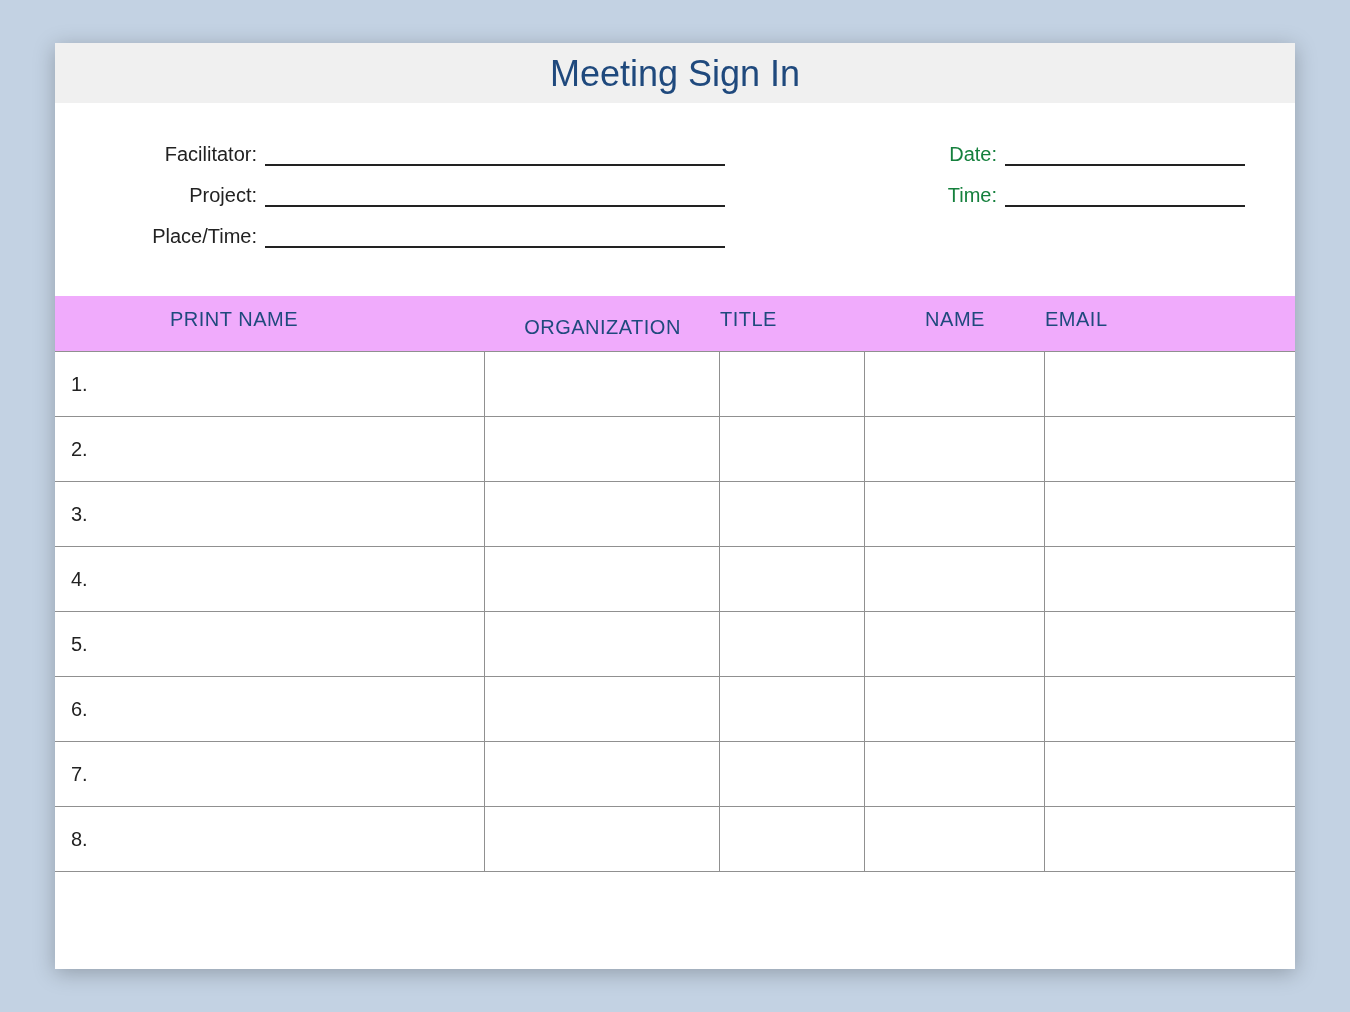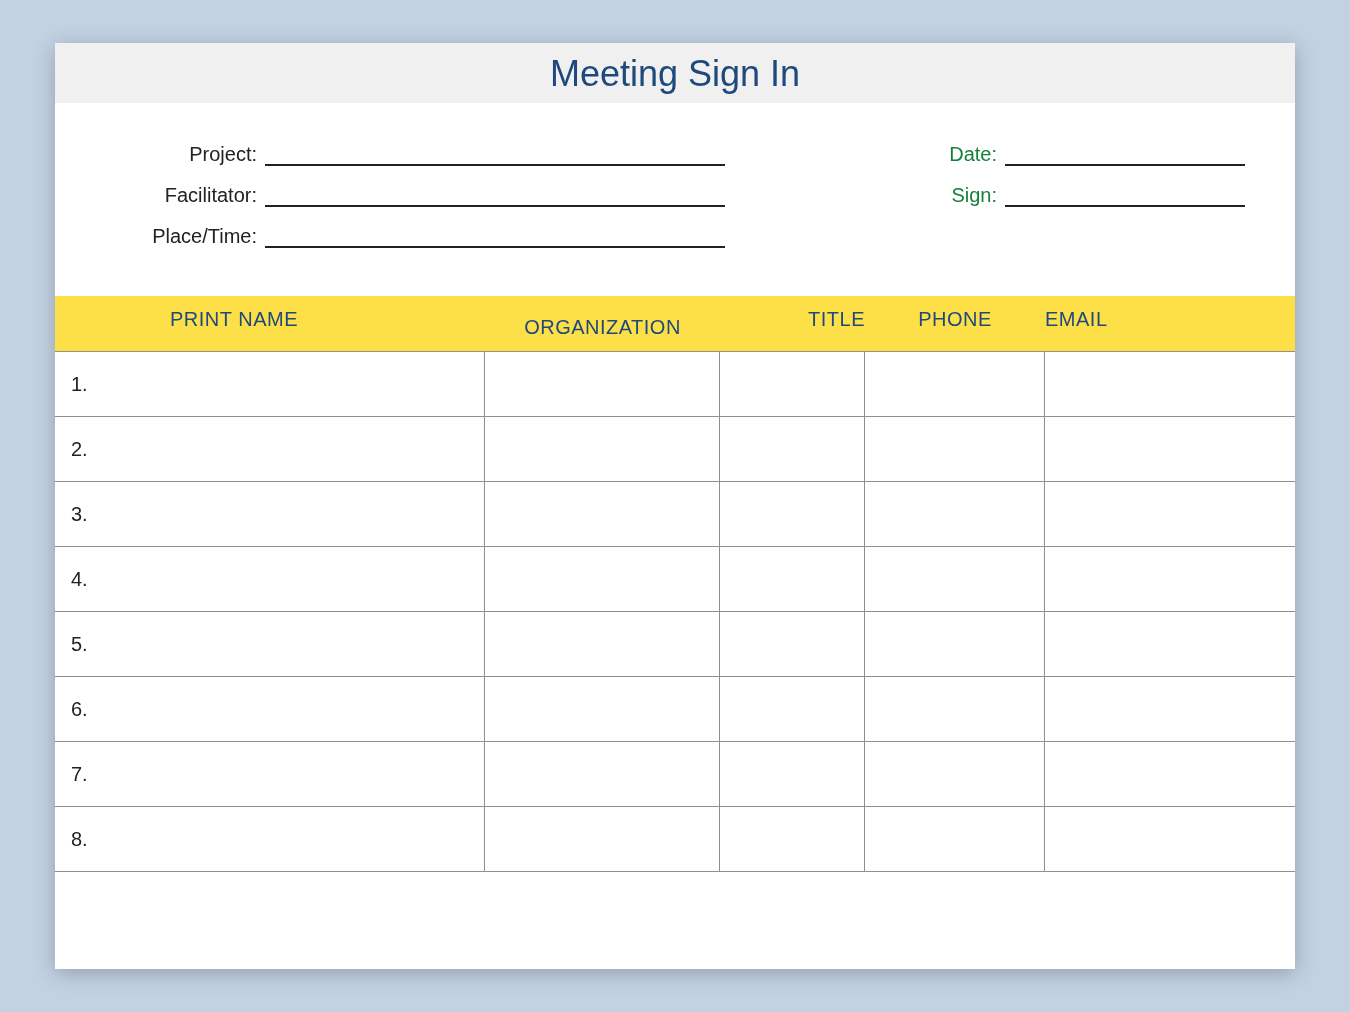--- a/index.html
+++ b/index.html
@@ -55,33 +55,33 @@
       font-size: 20px;
       color: #15803d;
     }
     .meta-line {
       flex: 1;
       border-bottom: 2px solid #222;
       height: 22px;
     }
     .table-header {
       display: flex;
-      background: #fde047;
+      background: #f0abfc;
       padding: 12px 0;
     }
     .th {
       color: #1f497d;
       font-size: 20px;
       letter-spacing: 0.5px;
       text-align: left;
     }
     .col-num   { width: 55px;  padding-left: 15px; }
     .col-name  { width: 375px; padding-left: 60px; }
     .col-org   { width: 235px; text-align:center;margin-top:8px; }
-    .col-title { width: 145px; text-align:right; }
+    .col-title { width: 145px; text-align:left; }
     .col-phone { width: 180px; text-align:center; }
     .col-email { width: 250px; text-align:left; }
     .tbody { border-top: 1px solid #909090; }
     .trow {
       display: flex;
       height: 65px;
       border-bottom: 1px solid #909090;
     }
     .trow:last-child { border-bottom: 1px solid #909090; }
     .tcell {
@@ -106,50 +106,50 @@
 
 <div class="sheet">
 
   <div class="title-bar">
     <h1>Meeting Sign In</h1>
   </div>
 
   <div class="meta-section">
     <div class="meta-left">
       <div class="meta-row">
+        <div class="meta-label-left">Facilitator:</div>
+        <div class="meta-line"></div>
+      </div>
+      <div class="meta-row">
         <div class="meta-label-left">Project:</div>
         <div class="meta-line"></div>
       </div>
       <div class="meta-row">
-        <div class="meta-label-left">Facilitator:</div>
-        <div class="meta-line"></div>
-      </div>
-      <div class="meta-row">
         <div class="meta-label-left">Place/Time:</div>
         <div class="meta-line"></div>
       </div>
     </div>
     <div class="meta-right">
       <div class="meta-row">
         <div class="meta-label-right">Date:</div>
         <div class="meta-line"></div>
       </div>
       <div class="meta-row">
-        <div class="meta-label-right">Sign:</div>
+        <div class="meta-label-right">Time:</div>
         <div class="meta-line"></div>
       </div>
     </div>
   </div>
 
   <div class="table-header">
     <div class="th col-num"></div>
     <div class="th col-name">PRINT NAME</div>
     <div class="th col-org">ORGANIZATION</div>
     <div class="th col-title">TITLE</div>
-    <div class="th col-phone">PHONE</div>
+    <div class="th col-phone">NAME</div>
     <div class="th col-email">EMAIL</div>
   </div>
 
   <div class="tbody">
     <div class="trow">
       <div class="tcell num-name">
           <span class="row-index">1.</span>
         </div>
       <div class="tcell org"></div>
       <div class="tcell title"></div>

